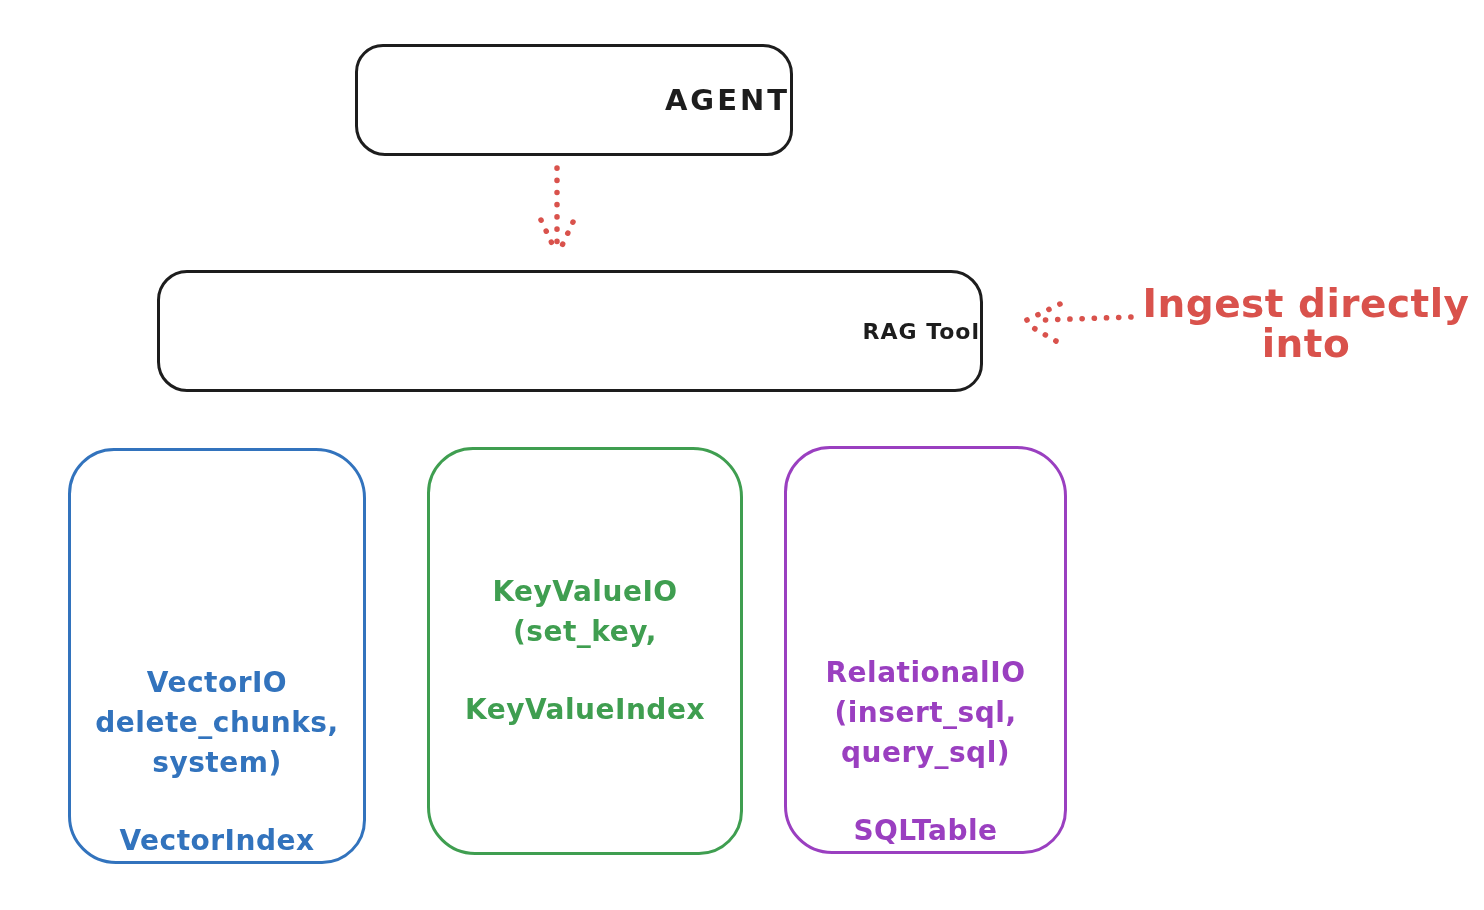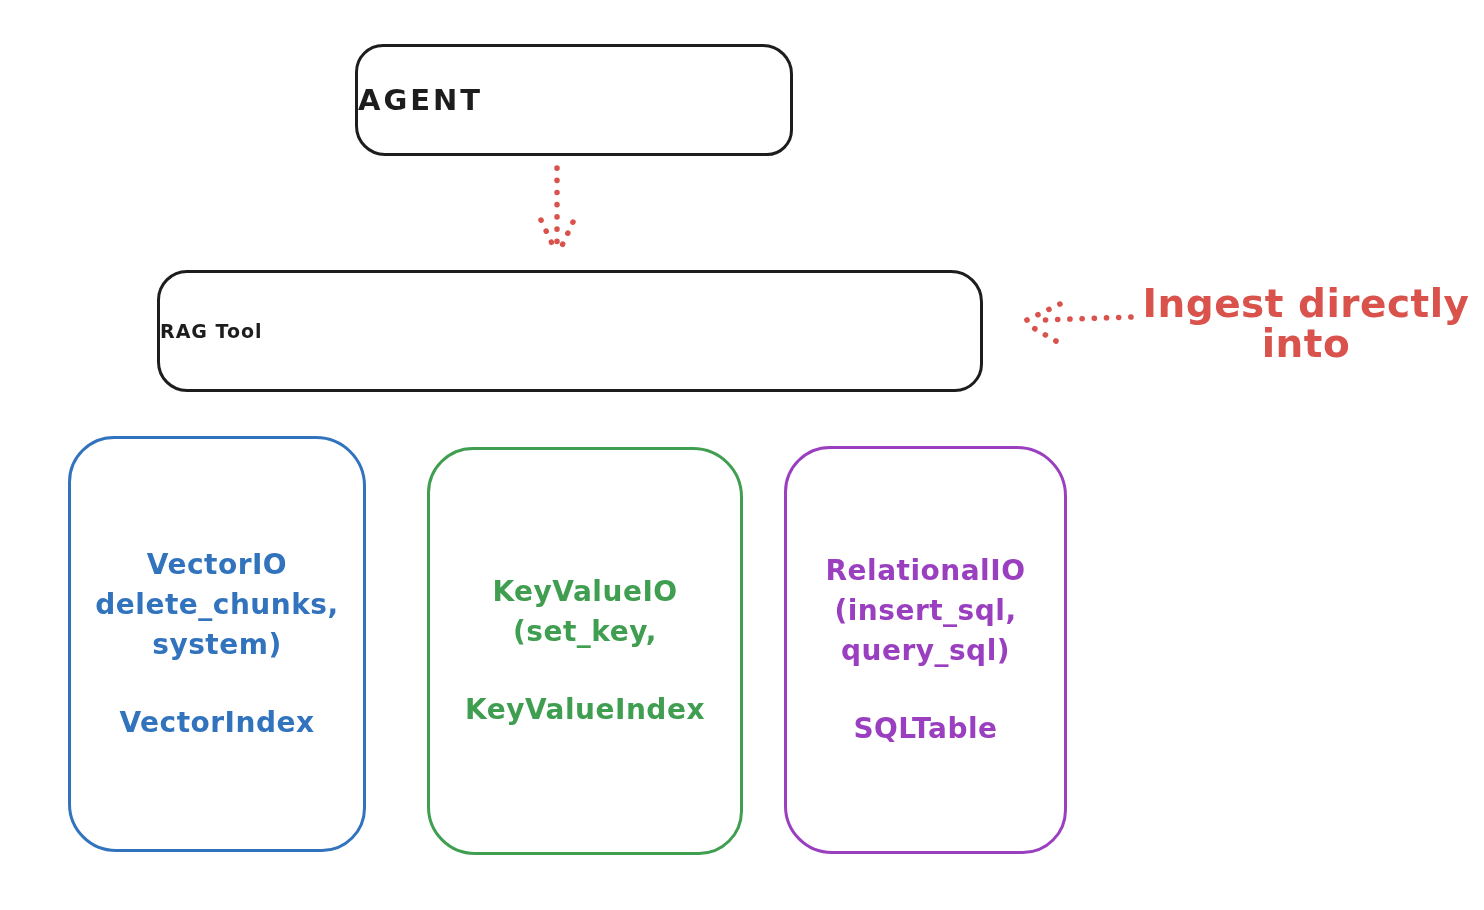--- a/index.html
+++ b/index.html
@@ -18,56 +18,57 @@
     font-family: "DejaVu Sans", "Liberation Sans", sans-serif;
     color: var(--ink);
   }
   .sketch-box {
     position: absolute;
     border: 3.5px solid var(--ink);
     border-radius: 28px 30px 26px 30px;
     background: transparent;
     display: flex;
     align-items: center;
-    justify-content: flex-start;
+    justify-content: flex-end;
+    padding-left: 20px;
   }
   .box-agent {
     left: 355px; top: 44px;
     width: 438px; height: 112px;
   }
   .box-agent .box-label {
     font-size: 29px;
     font-weight: 700;
     letter-spacing: 3px;
   }
   .box-rag {
     left: 157px; top: 270px;
     width: 826px; height: 122px;
     border-radius: 30px 32px 28px 30px;
   }
   .box-rag .box-label {
-    font-size: 19px;
+    font-size: 22px;
     font-weight: 600;
     letter-spacing: 1px;
   }
   .store-box {
     position: absolute;
     border: 3.5px solid;
     border-radius: 46px 50px 44px 48px;
     display: flex;
     flex-direction: column;
     align-items: center;
     justify-content: center;
     text-align: center;
     font-size: 28px;
     font-weight: 600;
     line-height: 40px;
     letter-spacing: 0.5px;
   }
-  .store-vector     { left: 68px;  top: 436px; width: 298px; height: 416px; }
+  .store-vector     { left: 68px;  top: 448px; width: 298px; height: 416px; justify-content: flex-end; }
   .store-keyvalue   { left: 427px; top: 447px; width: 316px; height: 408px; }
   .store-relational { left: 784px; top: 446px; width: 283px; height: 408px; }
   .store-index { margin-top: 38px; }
   .annotation {
     position: absolute;
     left: 1138px; top: 284px;
     width: 336px;
     text-align: center;
     color: var(--red);
     font-size: 39px;
@@ -126,20 +127,20 @@
     <div>system)</div>
     <div class="store-index">VectorIndex</div>
   </div>
 
   <div class="store-box store-keyvalue" style="border-color: rgb(63, 158, 80); color: rgb(63, 158, 80);">
     <div>KeyValueIO</div>
     <div>(set_key,</div>
     <div class="store-index">KeyValueIndex</div>
   </div>
 
-  <div class="store-box store-relational" style="border-color: rgb(154, 63, 192); color: rgb(154, 63, 192);">
+  <div class="store-box store-relational" style="border-color: rgb(154, 63, 192); color: rgb(154, 63, 192); justify-content: flex-end;">
     <div>RelationalIO</div>
     <div>(insert_sql,</div>
     <div>query_sql)</div>
     <div class="store-index">SQLTable</div>
   </div>
 
 </div>
 
 </body></html>

